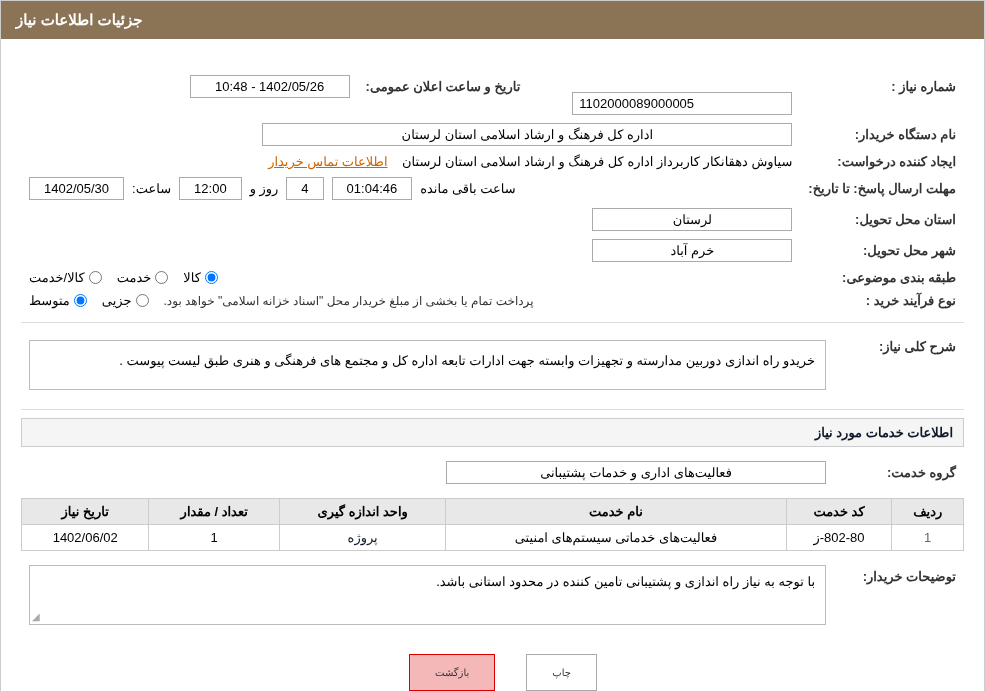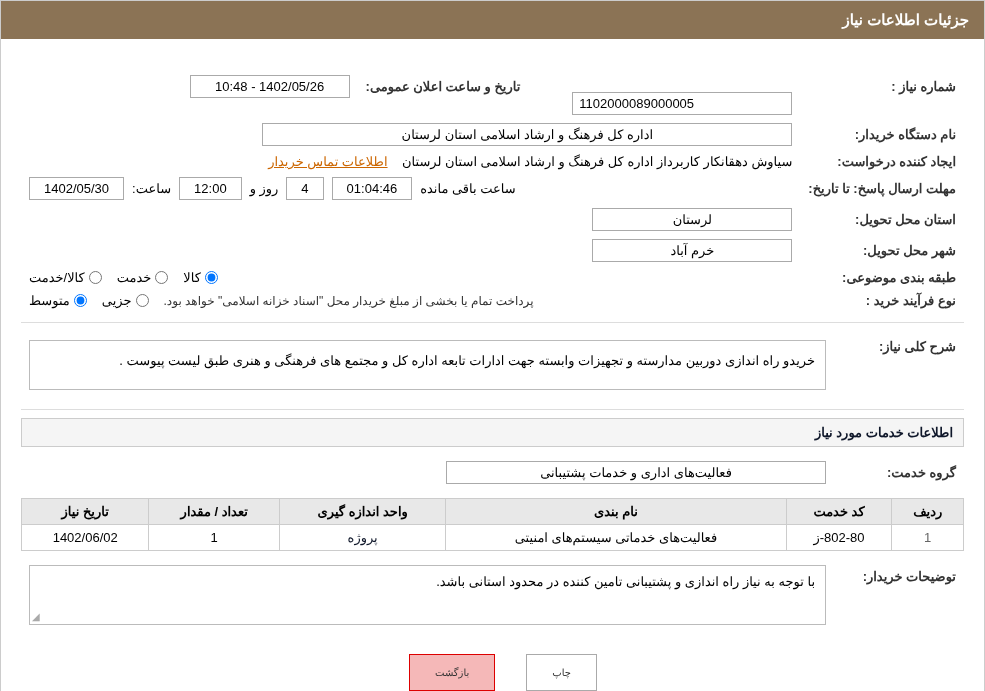--- a/index.html
+++ b/index.html
@@ -11,21 +11,21 @@
     }
     .page-wrapper {
       max-width: 985px;
       margin: 0 auto;
       background: #fff;
       border: 1px solid #ccc;
     }
     .header-bar {
       background: #8B7355;
       color: #fff;
-      text-align: right;
+      text-align: left;
       padding: 10px 15px;
       font-size: 15px;
       font-weight: bold;
     }
     .content-area {
       padding: 15px 20px;
     }
     .section-title {
       background: #f5f5f5;
       border: 1px solid #ccc;
@@ -307,21 +307,21 @@
         </td>
       </tr>
     </tbody>
       </table>
 
     <table class="services-table">
       <thead>
         <tr>
           <th>ردیف</th>
           <th>کد خدمت</th>
-          <th>نام بندی</th>
+          <th>نام خدمت</th>
           <th>واحد اندازه گیری</th>
           <th>تعداد / مقدار</th>
           <th>تاریخ نیاز</th>
         </tr>
       </thead>
       <tbody id="services-tbody">
       <tr>
       <td>1</td>
       <td>802-80-ز</td>
       <td>فعالیت‌های خدماتی سیستم‌های امنیتی</td>

